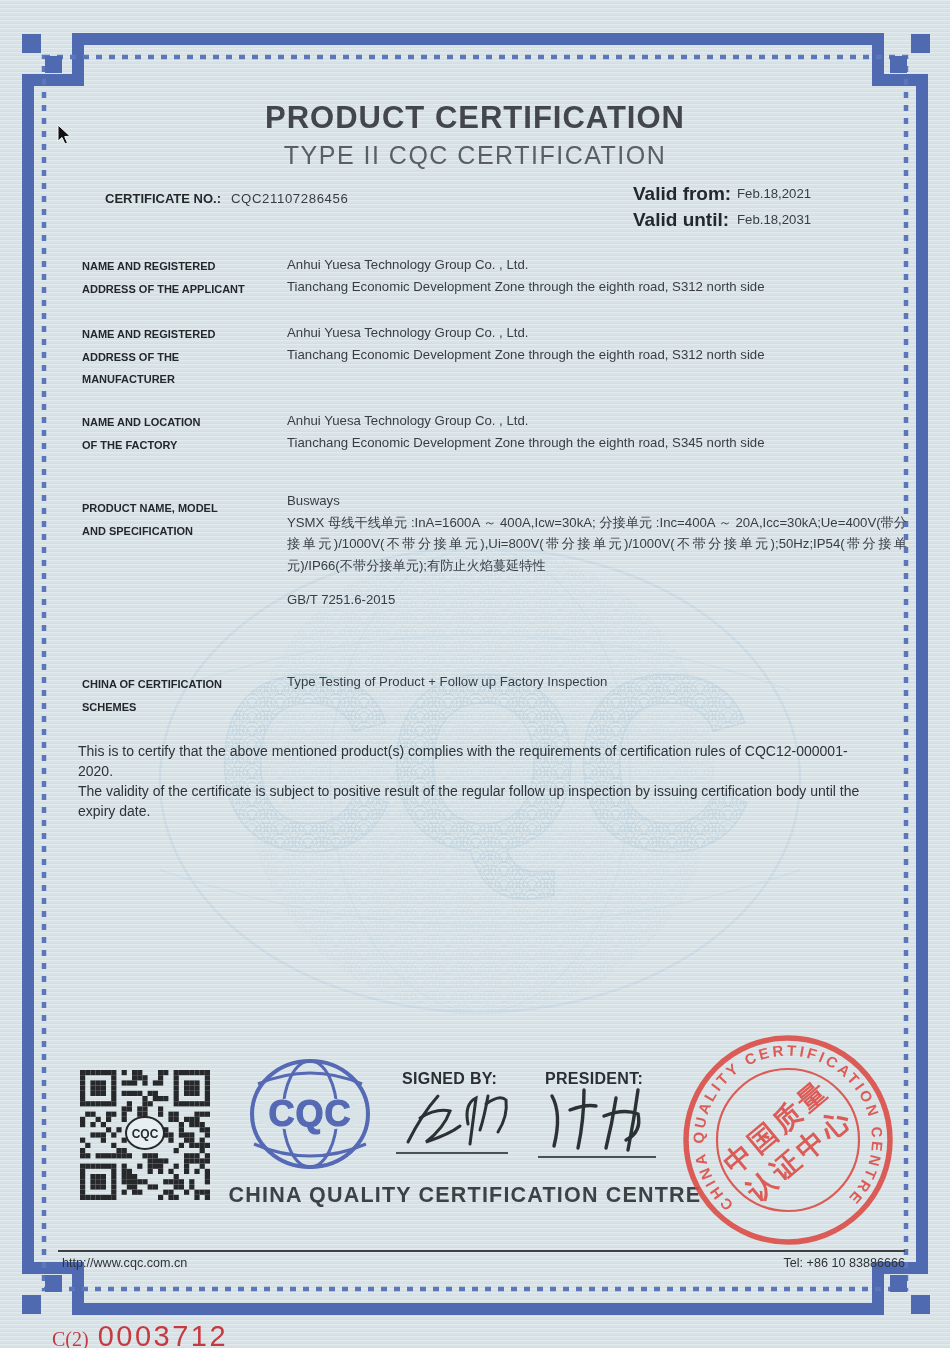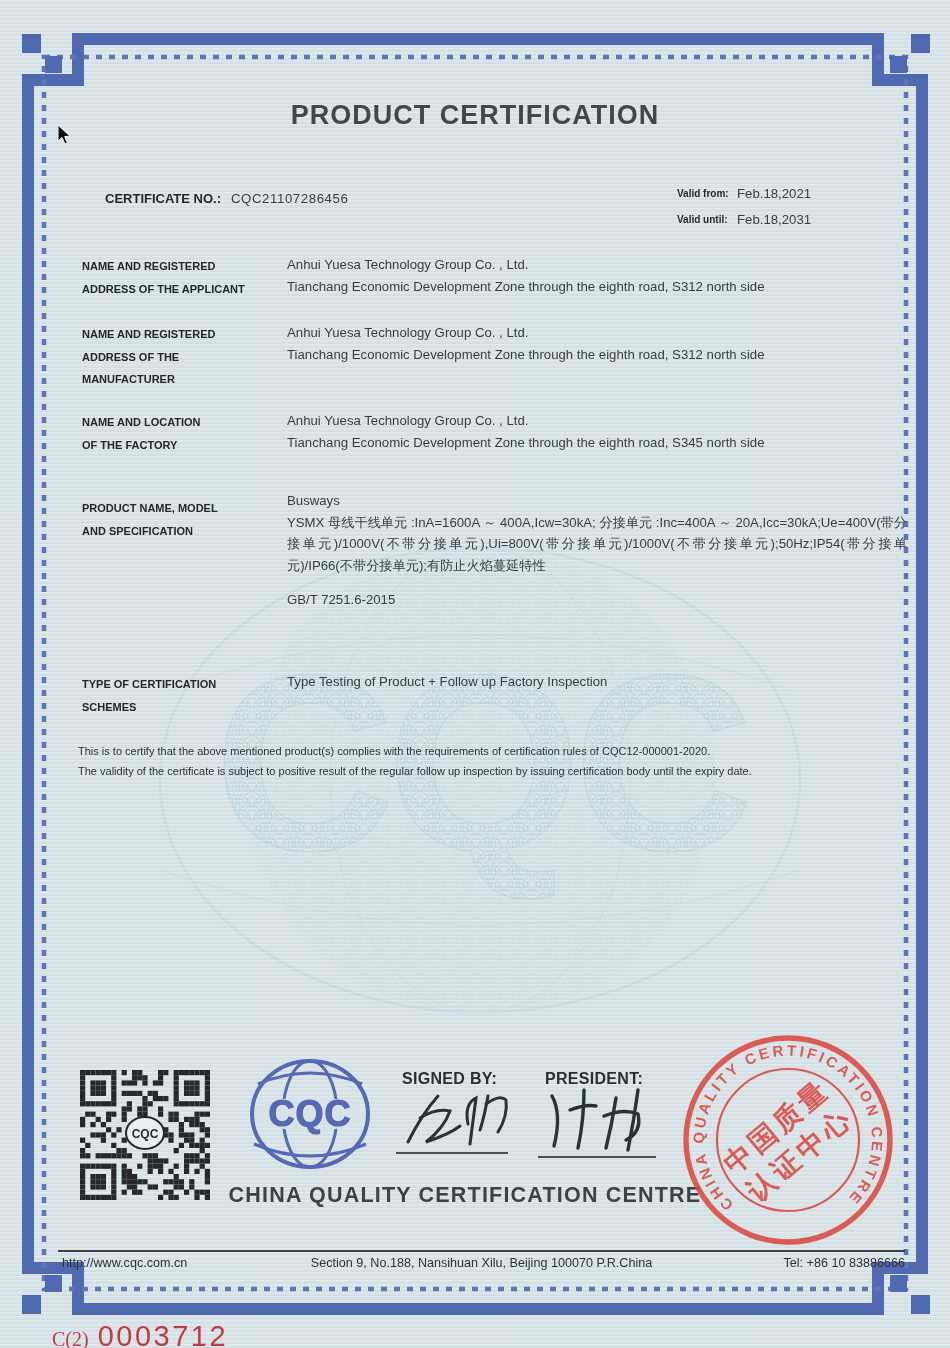--- a/index.html
+++ b/index.html
@@ -8,32 +8,32 @@
     background:#d8e3e8;
     font-family:"Liberation Sans",sans-serif;color:#32373c;
   }
   .page::before{ 
     content:"";position:absolute;inset:0;pointer-events:none;
     background:repeating-linear-gradient(180deg,rgba(255,255,255,.28) 0 1px,rgba(0,0,0,0) 1px 3px,rgba(170,190,200,.12) 3px 4px);
     z-index:1;
   }
   .abs{position:absolute;}
   .z{z-index:5;}
-  .title{left:0;right:0;top:100px;text-align:center;font-size:27px;font-weight:800;letter-spacing:1px;color:#43474d;}
+  .title{left:0;right:0;top:100px;text-align:center;font-size:31px;font-weight:800;letter-spacing:1px;color:#43474d;}
   .subtitle{left:0;right:0;top:141px;text-align:center;font-size:25px;font-weight:400;letter-spacing:1.5px;color:#585f65;}
   .lbl{font-weight:700;font-size:11px;line-height:22.5px;color:#23282d;white-space:pre-line;}
   .val{font-weight:400;font-size:13.2px;line-height:22px;color:#383e45;white-space:pre-line;}
   .certno-lbl{left:105px;top:188px;font-size:13px;}
   .certno-val{left:231px;top:188px;letter-spacing:.6px;}
-  .vlbl{left:633px;font-size:10px;margin-left:44px;}
+  .vlbl{left:633px;font-size:19px;}
   .vval{left:737px;}
   .row-label{left:82px;width:200px;}
   .row-value{left:287px;width:620px;}
   .spec .val{line-height:21.5px;text-align:justify;}
-  .statements{left:78px;top:741px;width:800px;font-size:11px;line-height:20px;color:#2e3338;white-space:pre-line;}
+  .statements{left:78px;top:741px;width:800px;font-size:14px;line-height:20px;color:#2e3338;white-space:pre-line;}
   .qr-notice{left:0;right:0;top:1006px;text-align:center;font-size:12.4px;color:#2a2f34;}
   .sig-label{font-weight:700;font-size:16px;color:#2a2f34;letter-spacing:.3px;text-align:center;}
   .sig-line{height:2px;background:#4a5055;}
   .org-name{left:75px;width:780px;top:1183px;text-align:center;font-size:21.5px;font-weight:700;letter-spacing:1.2px;color:#3d4247;}
   .footer-rule{left:58px;top:1250px;width:847px;height:2px;background:#3d4146;}
   .footer-text{top:1256px;font-size:12.6px;color:#2e3338;}
   .serial{left:52px;top:1320px;display:flex;align-items:baseline;gap:9px;color:#c53a41;}
   .serial .pfx{font-family:"Liberation Serif",serif;font-size:20px;}
   .serial .num{font-size:29px;letter-spacing:2.5px;font-weight:400;}
   .wm{left:140px;top:540px;z-index:0;opacity:.55;}
@@ -76,20 +76,21 @@
       <rect x="911" y="34" width="19" height="19"></rect>
         <rect x="890" y="56" width="17" height="17"></rect>
       <rect x="22" y="1295" width="19" height="19"></rect>
         <rect x="45" y="1275" width="17" height="17"></rect>
       <rect x="911" y="1295" width="19" height="19"></rect>
         <rect x="890" y="1275" width="17" height="17"></rect>
     </g>
   </svg>
 
   <div class="abs z title">PRODUCT CERTIFICATION</div>
+  <div class="abs z subtitle">TYPE II CQC CERTIFICATION</div>
 
   <div class="abs z lbl certno-lbl">CERTIFICATE NO.:</div>
   <div class="abs z val certno-val">CQC21107286456</div>
 
   <div class="abs z lbl vlbl" style="top:183px">Valid from:</div>
   <div class="abs z val vval" style="top:183px">Feb.18,2021</div>
   <div class="abs z lbl vlbl" style="top:209px">Valid until:</div>
   <div class="abs z val vval" style="top:209px">Feb.18,2031</div>
 
   <div class="abs z lbl row-label" style="top:255px">NAME AND REGISTERED
@@ -110,21 +111,21 @@
 
   <div class="abs z spec" style="left:0;top:0;width:0;height:0">
     <div class="abs z lbl row-label" style="top:497px">PRODUCT NAME, MODEL
 AND   SPECIFICATION</div>
     <div class="abs z val row-value spec" style="top:490px">Busways
 YSMX 母线干线单元 :InA=1600A ～ 400A,Icw=30kA; 分接单元 :Inc=400A ～ 20A,Icc=30kA;Ue=400V(带分接单元)/1000V(不带分接单元),Ui=800V(带分接单元)/1000V(不带分接单元);50Hz;IP54(带分接单元)/IP66(不带分接单元);有防止火焰蔓延特性</div>
   </div>
 
   <div class="abs z val row-value" style="top:589px">GB/T 7251.6-2015</div>
 
-  <div class="abs z lbl row-label" style="top:673px">TYPE OF CERTIFICATION
+  <div class="abs z lbl row-label" style="top:673px">CHINA OF CERTIFICATION
 SCHEMES</div>
   <div class="abs z val row-value" style="top:671px">Type Testing of Product + Follow up Factory Inspection</div>
 
   <div class="abs z statements">This is to certify that the above mentioned product(s) complies with the requirements of certification rules of CQC12-000001-2020.
 The validity of the certificate is subject to positive result of the regular follow up inspection by issuing certification body until the expiry date.</div>
 
 
   <svg class="abs z" id="qr" style="left:80px;top:1070px" width="130" height="134" viewBox="0 0 130 134">
       <rect x="41.6" y="0" width="5.2" height="5.2" fill="#26282a"></rect>
       <rect x="52" y="0" width="5.2" height="5.2" fill="#26282a"></rect>
@@ -452,21 +453,20 @@
       <textPath href="#sealArc" startOffset="0">CHINA QUALITY CERTIFICATION CENTRE</textPath>
     </text>
     <g transform="rotate(-40 116 116)" fill="#dc4a43" font-size="28" font-weight="700">
       <text x="116" y="108" text-anchor="middle" letter-spacing="4">中国质量</text>
       <text x="116" y="144" text-anchor="middle" letter-spacing="4">认证中心</text>
     </g>
   </svg>
 
   <div class="abs z footer-rule"></div>
   <div class="abs z footer-text" style="left:62px">http://www.cqc.com.cn</div>
-  <div class="abs z footer-text" style="left:58px;width:847px;text-align:center">Section 9, No.188, Nansihuan Xilu, Beijing 100070 P.R.China</div>
   <div class="abs z footer-text" style="right:45px">Tel: +86 10 83886666</div>
 
   <div class="abs z serial">
     <span class="pfx">C(2)</span>
     <span class="num">0003712</span>
   </div>
 
   <svg class="abs" style="left:56px;top:124px;z-index:9" width="16" height="22" viewBox="0 0 16 22">
     <path d="M2 1 L2 17 L6 13.5 L9 20 L11.5 19 L8.7 12.6 L14 12.2 Z" fill="#111" stroke="#f4f7f8" stroke-width="1"></path>
   </svg>

